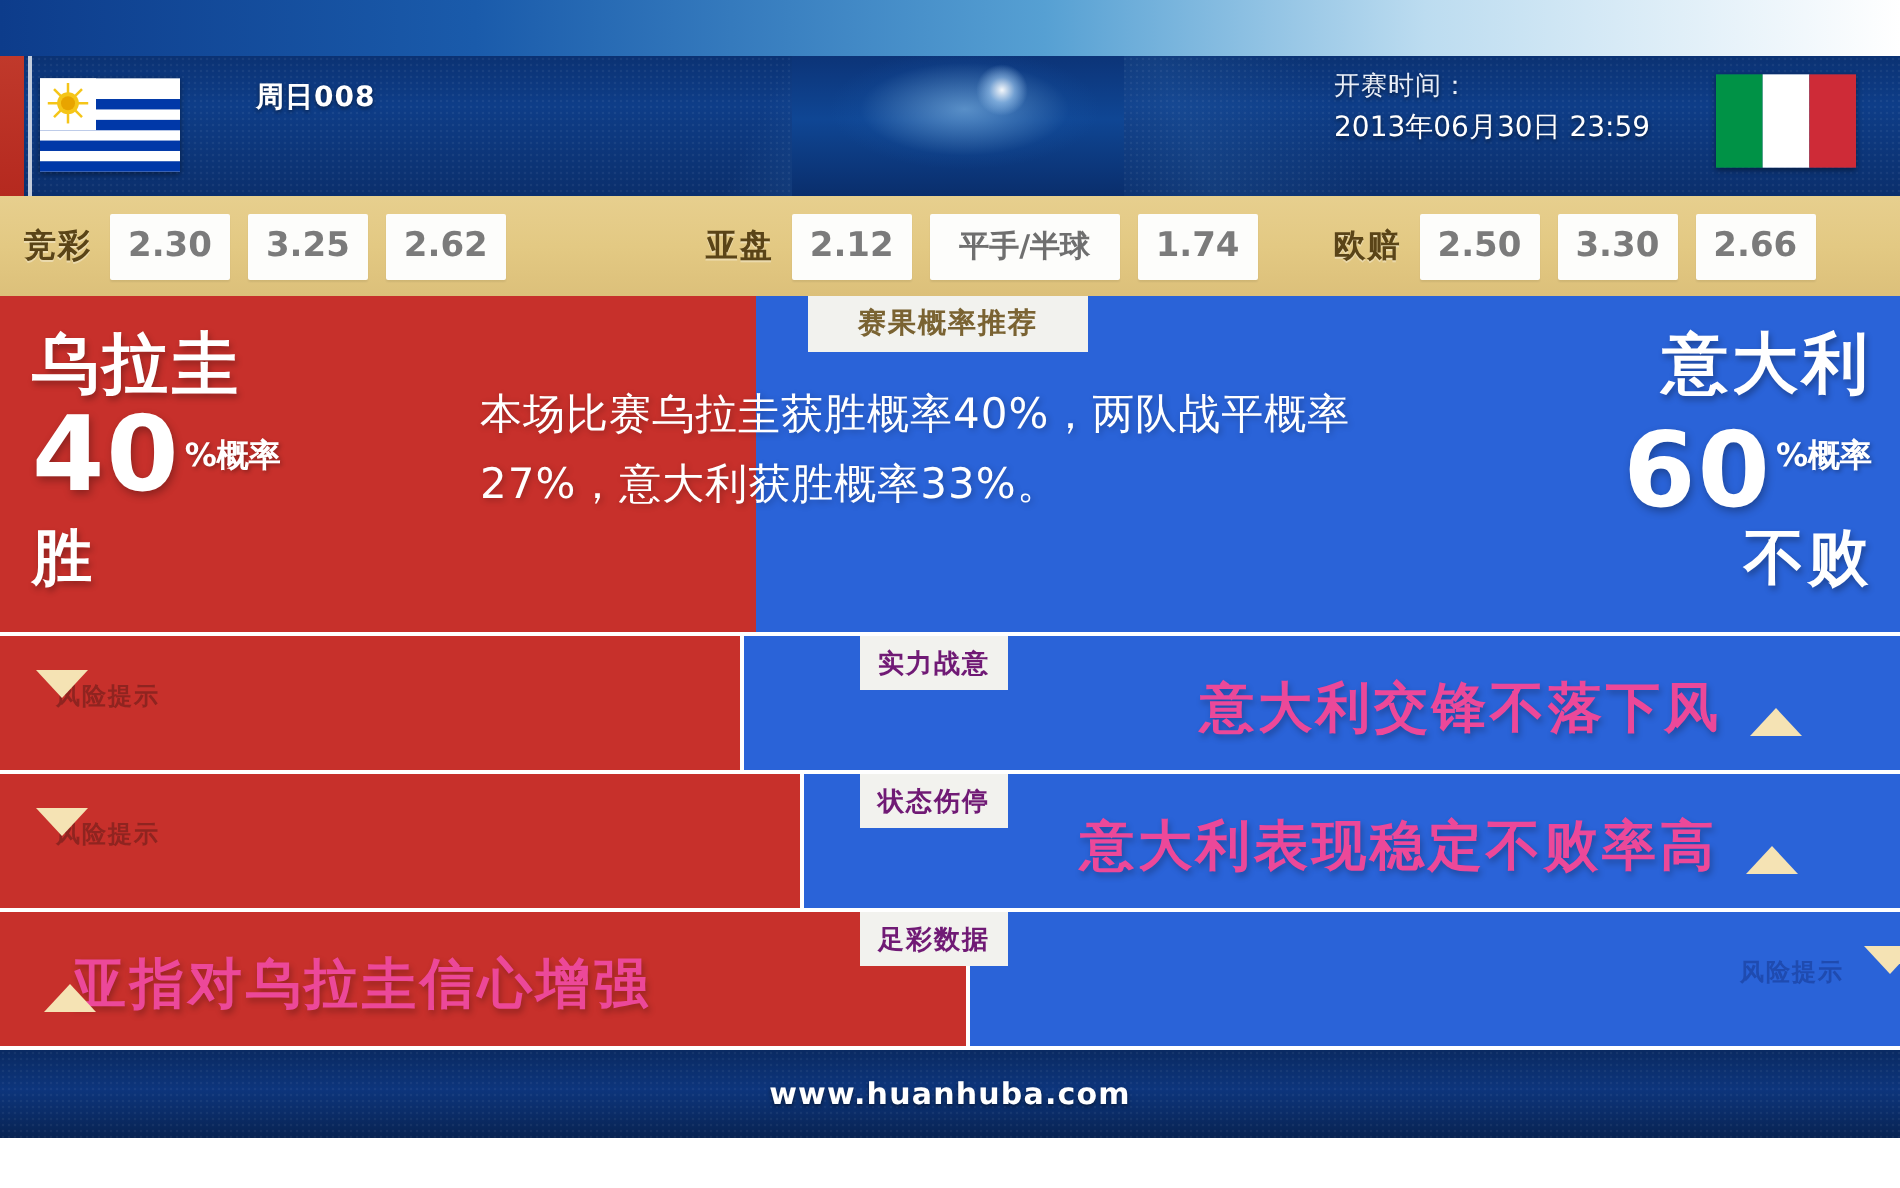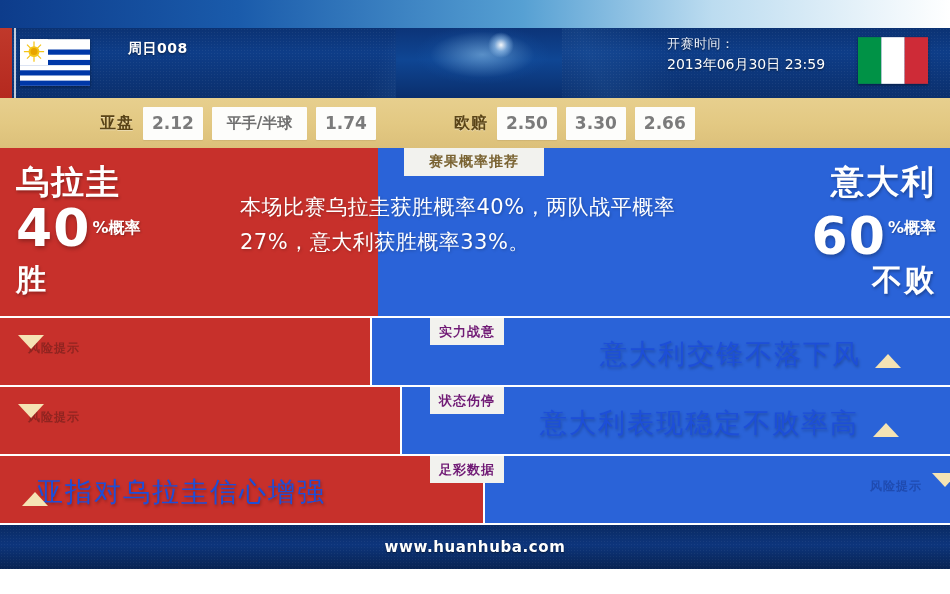--- a/index.html
+++ b/index.html
@@ -109,21 +109,21 @@
   .odds-box {
     background:#fdfdfb; color:#7b7b7b; font-weight:bold; font-size:17px;
     height:33px; min-width:56px; padding:0 9px;
     display:flex; align-items:center; justify-content:center;
     margin-left:9px; border-radius:1px;
     box-shadow: 0 1px 1px rgba(0,0,0,0.07);
   }
   .odds-box.wide { min-width:95px; font-size:15px; color:#6f6f6f; }
   .g1 { margin-left:12px; }
   .g2 { margin-left:100px; }
-  .g3 { margin-left:78px; }
+  .g3 { margin-left:38px; }
 
   
   .main {
     position:relative; width:950px; height:170px;
     background: linear-gradient(to right, #c7302b 0%, #c7302b 39.8%, #2a63d8 39.8%, #2a63d8 100%);
     border-bottom:2px solid #fff;
   }
   .team-left {
     position:absolute; left:16px; top:14px; width:230px;
     color:#ffffff;
@@ -198,21 +198,21 @@
   .row-blue { position:absolute; top:0; right:0; height:67px; background:#2a63d8; }
 
   .row-tag {
     position:absolute; top:0; height:27px; background:#f2f2ee;
     display:flex; align-items:center; justify-content:center; padding:0 9px;
     z-index:4;
   }
   .row-tag span { font-size:13px; font-weight:bold; color:#701a75; letter-spacing:1px; }
 
   .row-main-text {
-    position:absolute; color:#1d4ed8; font-size:27px; font-weight:normal;
+    position:absolute; color:#ec4899; font-size:27px; font-weight:bold;
     letter-spacing:2px; text-shadow: 1px 2px 3px rgba(0,0,0,0.25);
     z-index:3; display:flex; align-items:center; gap:14px;
   }
   .row-note {
     position:absolute; display:flex; align-items:center; gap:10px; z-index:3;
   }
   .row-note .nt { font-size:12px; font-weight:bold; letter-spacing:1px; }
   .note-red .nt { color:#8f2420; }
   .note-blue .nt { color:#1f4bb0; }
 
@@ -290,20 +290,26 @@
     </div>
 
     <svg class="flag flag-right" viewBox="0 0 90 60">
       <rect x="0" width="30" height="60" fill="#009246"></rect>
       <rect x="30" width="30" height="60" fill="#ffffff"></rect>
       <rect x="60" width="30" height="60" fill="#ce2b37"></rect>
     </svg>
   </div>
 
   <div class="odds">
+    <div class="odds-group g1">
+      <div class="odds-label">竞彩</div>
+      <div class="odds-box">2.30</div>
+      <div class="odds-box">3.25</div>
+      <div class="odds-box">2.62</div>
+    </div>
     <div class="odds-group g2">
       <div class="odds-label">亚盘</div>
       <div class="odds-box">2.12</div>
       <div class="odds-box wide">平手/半球</div>
       <div class="odds-box">1.74</div>
     </div>
     <div class="odds-group g3">
       <div class="odds-label">欧赔</div>
       <div class="odds-box">2.50</div>
       <div class="odds-box">3.30</div>

